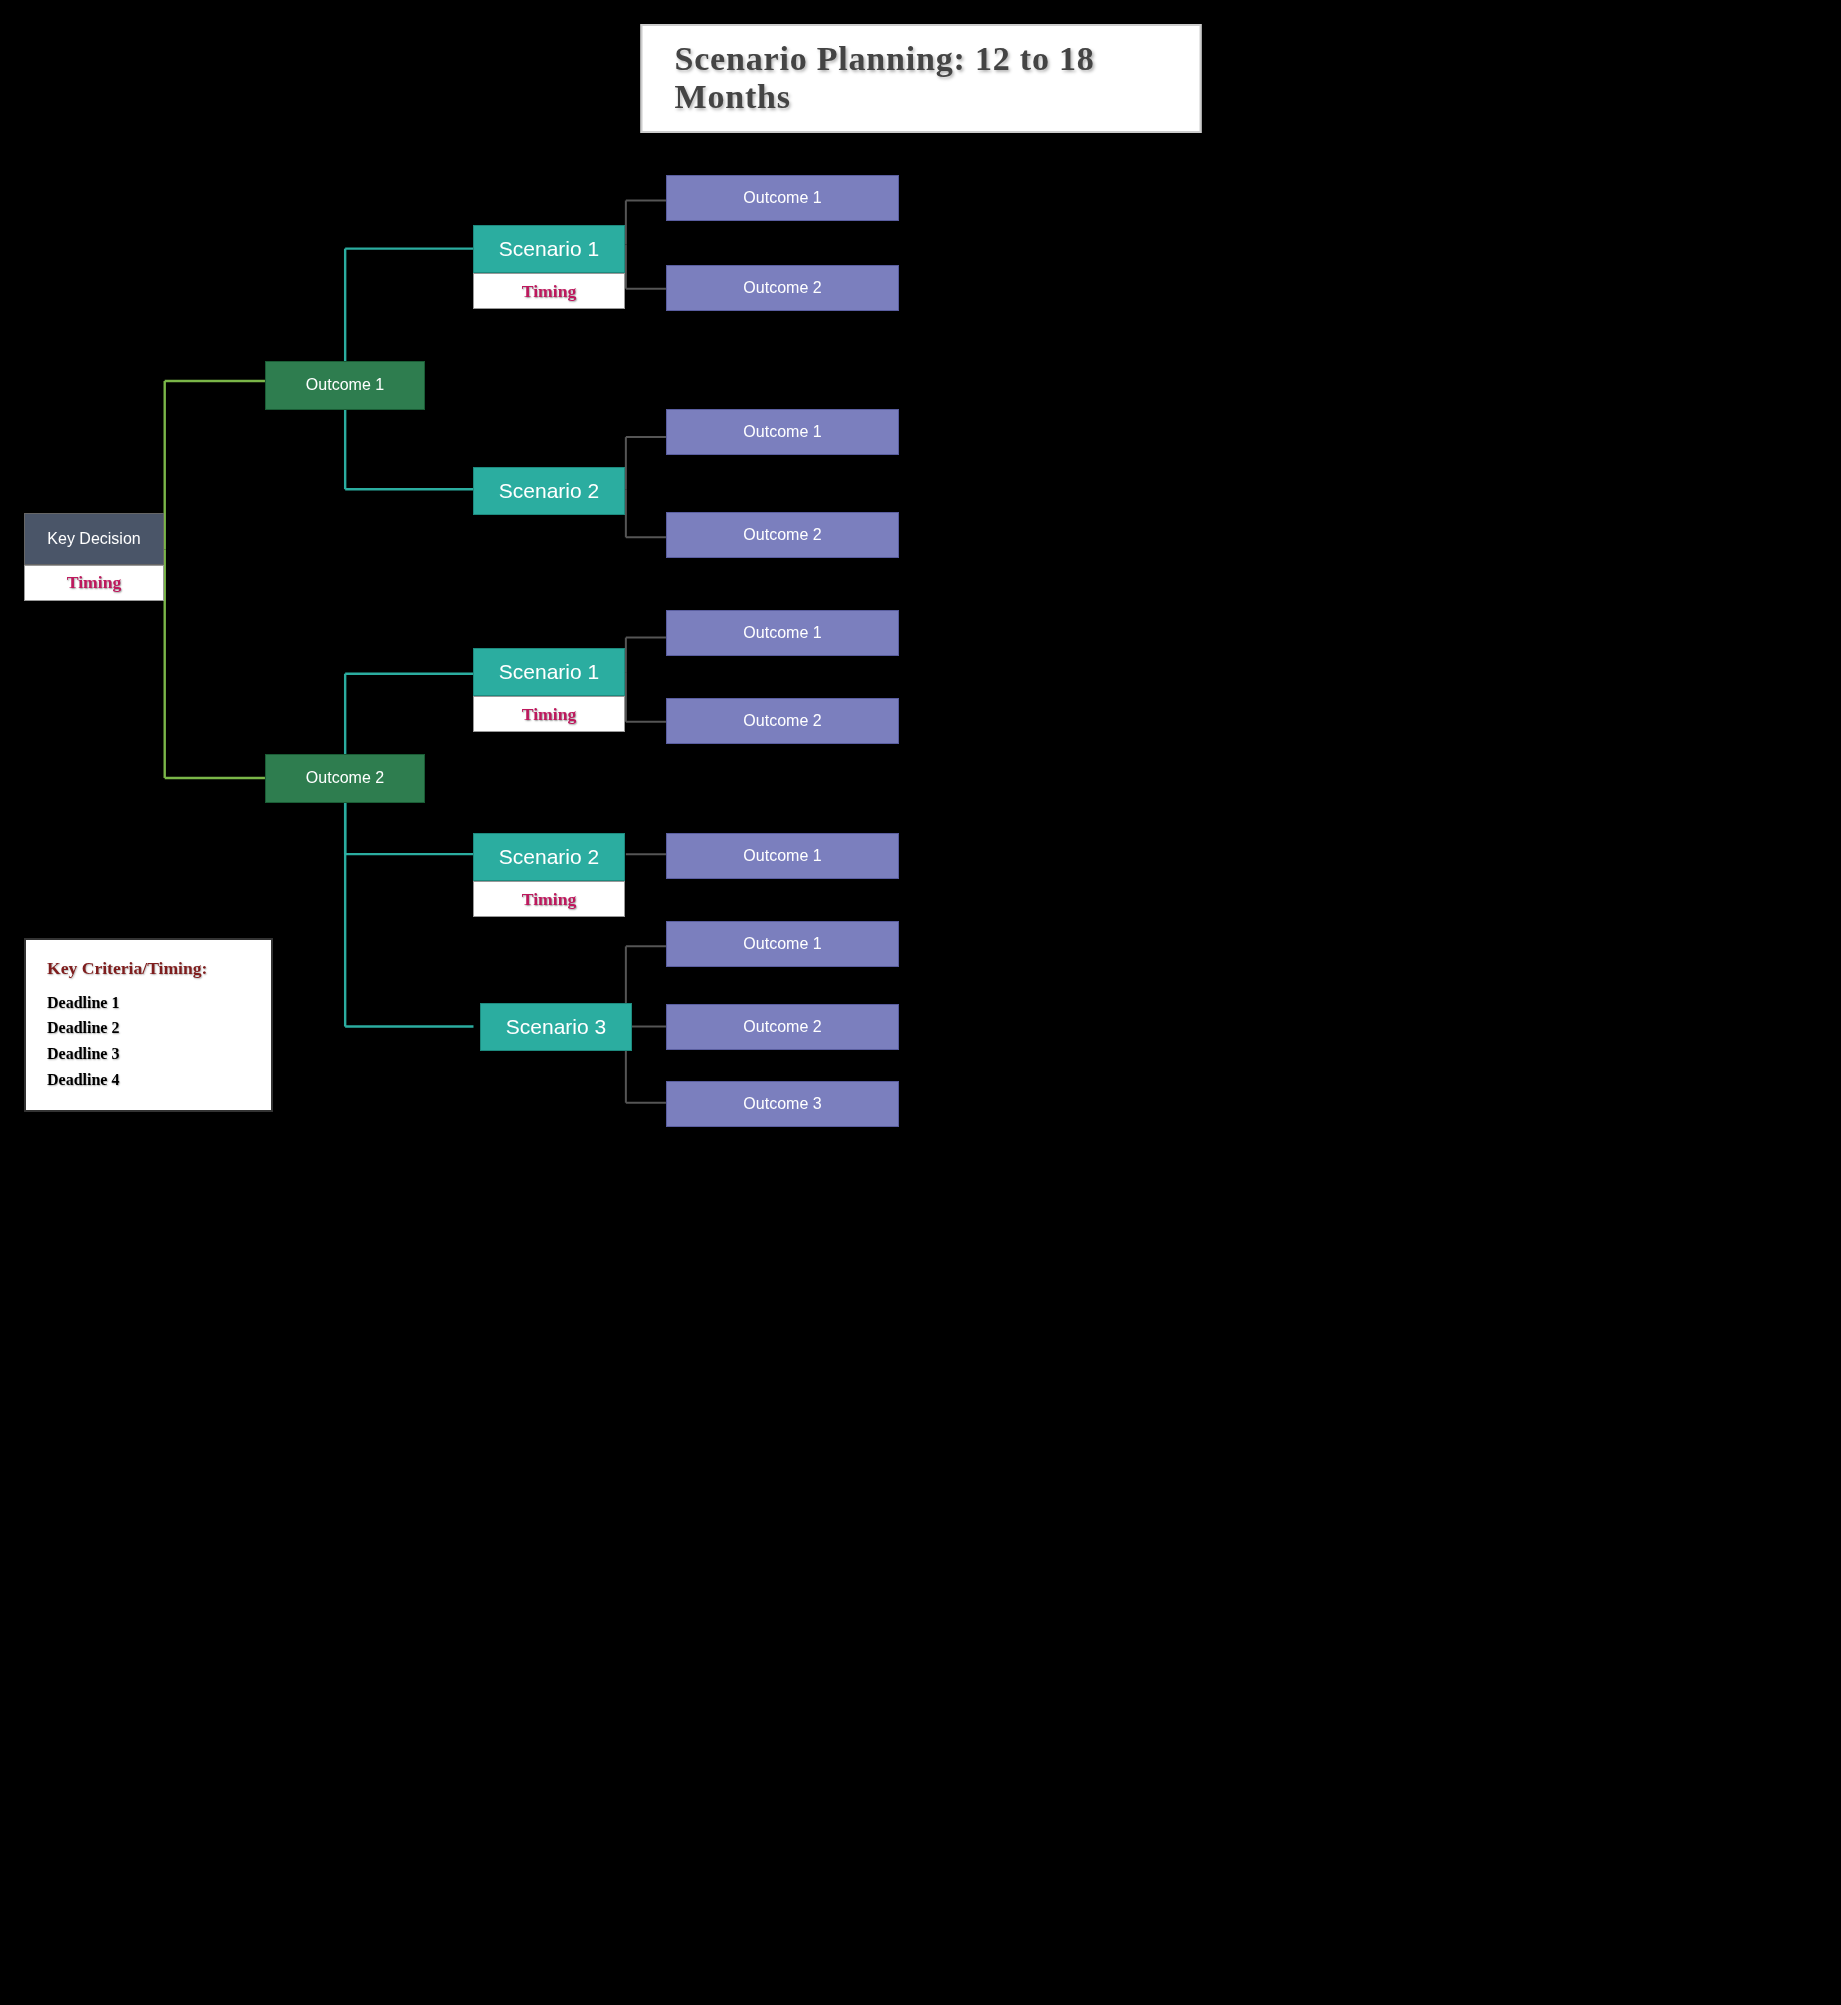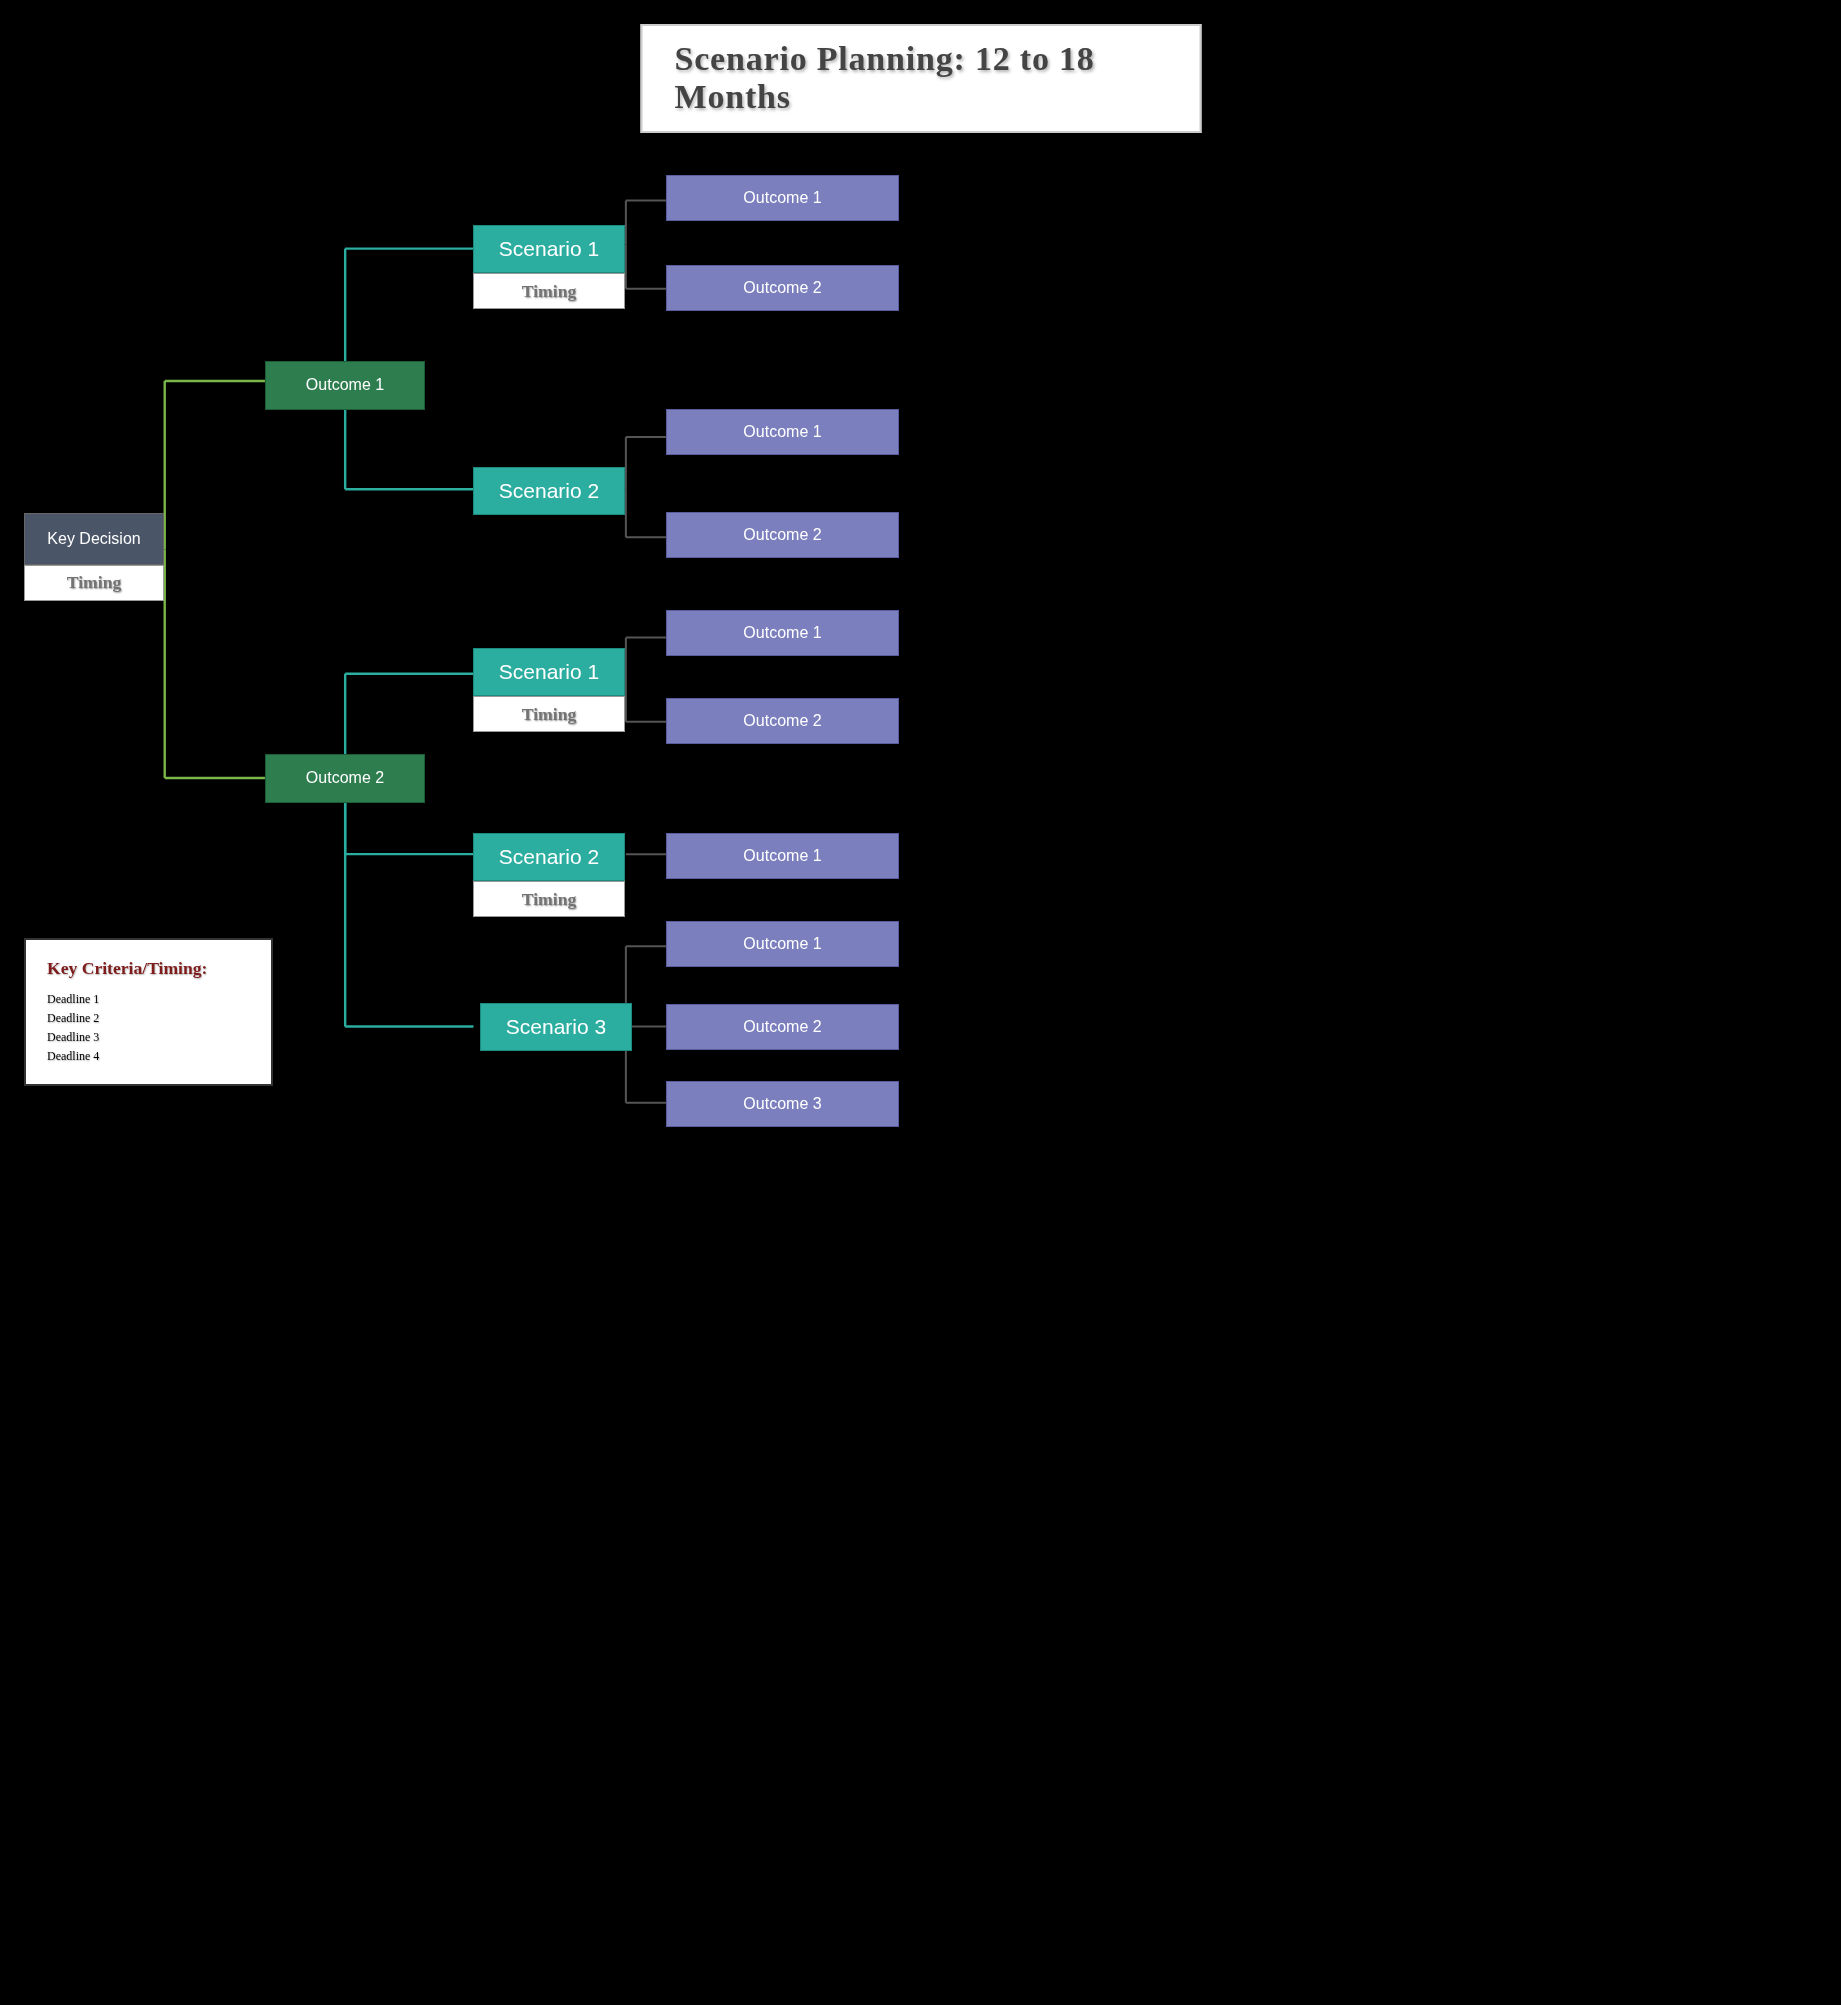--- a/index.html
+++ b/index.html
@@ -37,21 +37,21 @@
       color: #fff;
       font-size: 16px;
       text-align: center;
       padding: 16px 8px;
       width: 140px;
       border: 1.6px solid #666;
     }
     .timing-box {
       background: #fff;
       border: 1.6px solid #999;
-      color: #737373;
+      color: #be185d;
       font-size: 17.6px;
       font-weight: 900;
       text-align: center;
       padding: 6.4px 8px;
       width: 140px;
       font-family: 'Georgia', serif;
       text-shadow: 0.8px 0.8px 1.6px rgba(0,0,0,0.4);
     }
 
     
@@ -98,22 +98,22 @@
     }
     .key-criteria-title {
       font-size: 17.6px;
       font-weight: 900;
       color: #7f1d1d;
       font-family: 'Georgia', serif;
       text-shadow: 0.8px 0.8px 1.6px rgba(0,0,0,0.3);
       margin-bottom: 11.2px;
     }
     .key-criteria-item {
-      font-size: 12px;
-      font-weight: 400;
+      font-size: 16px;
+      font-weight: 700;
       color: #000;
       font-family: 'Georgia', serif;
       text-shadow: 0.8px 0.8px 1.6px rgba(0,0,0,0.3);
       line-height: 1.6;
     }
 
     .node {
       position: absolute;
     }
   </style>

